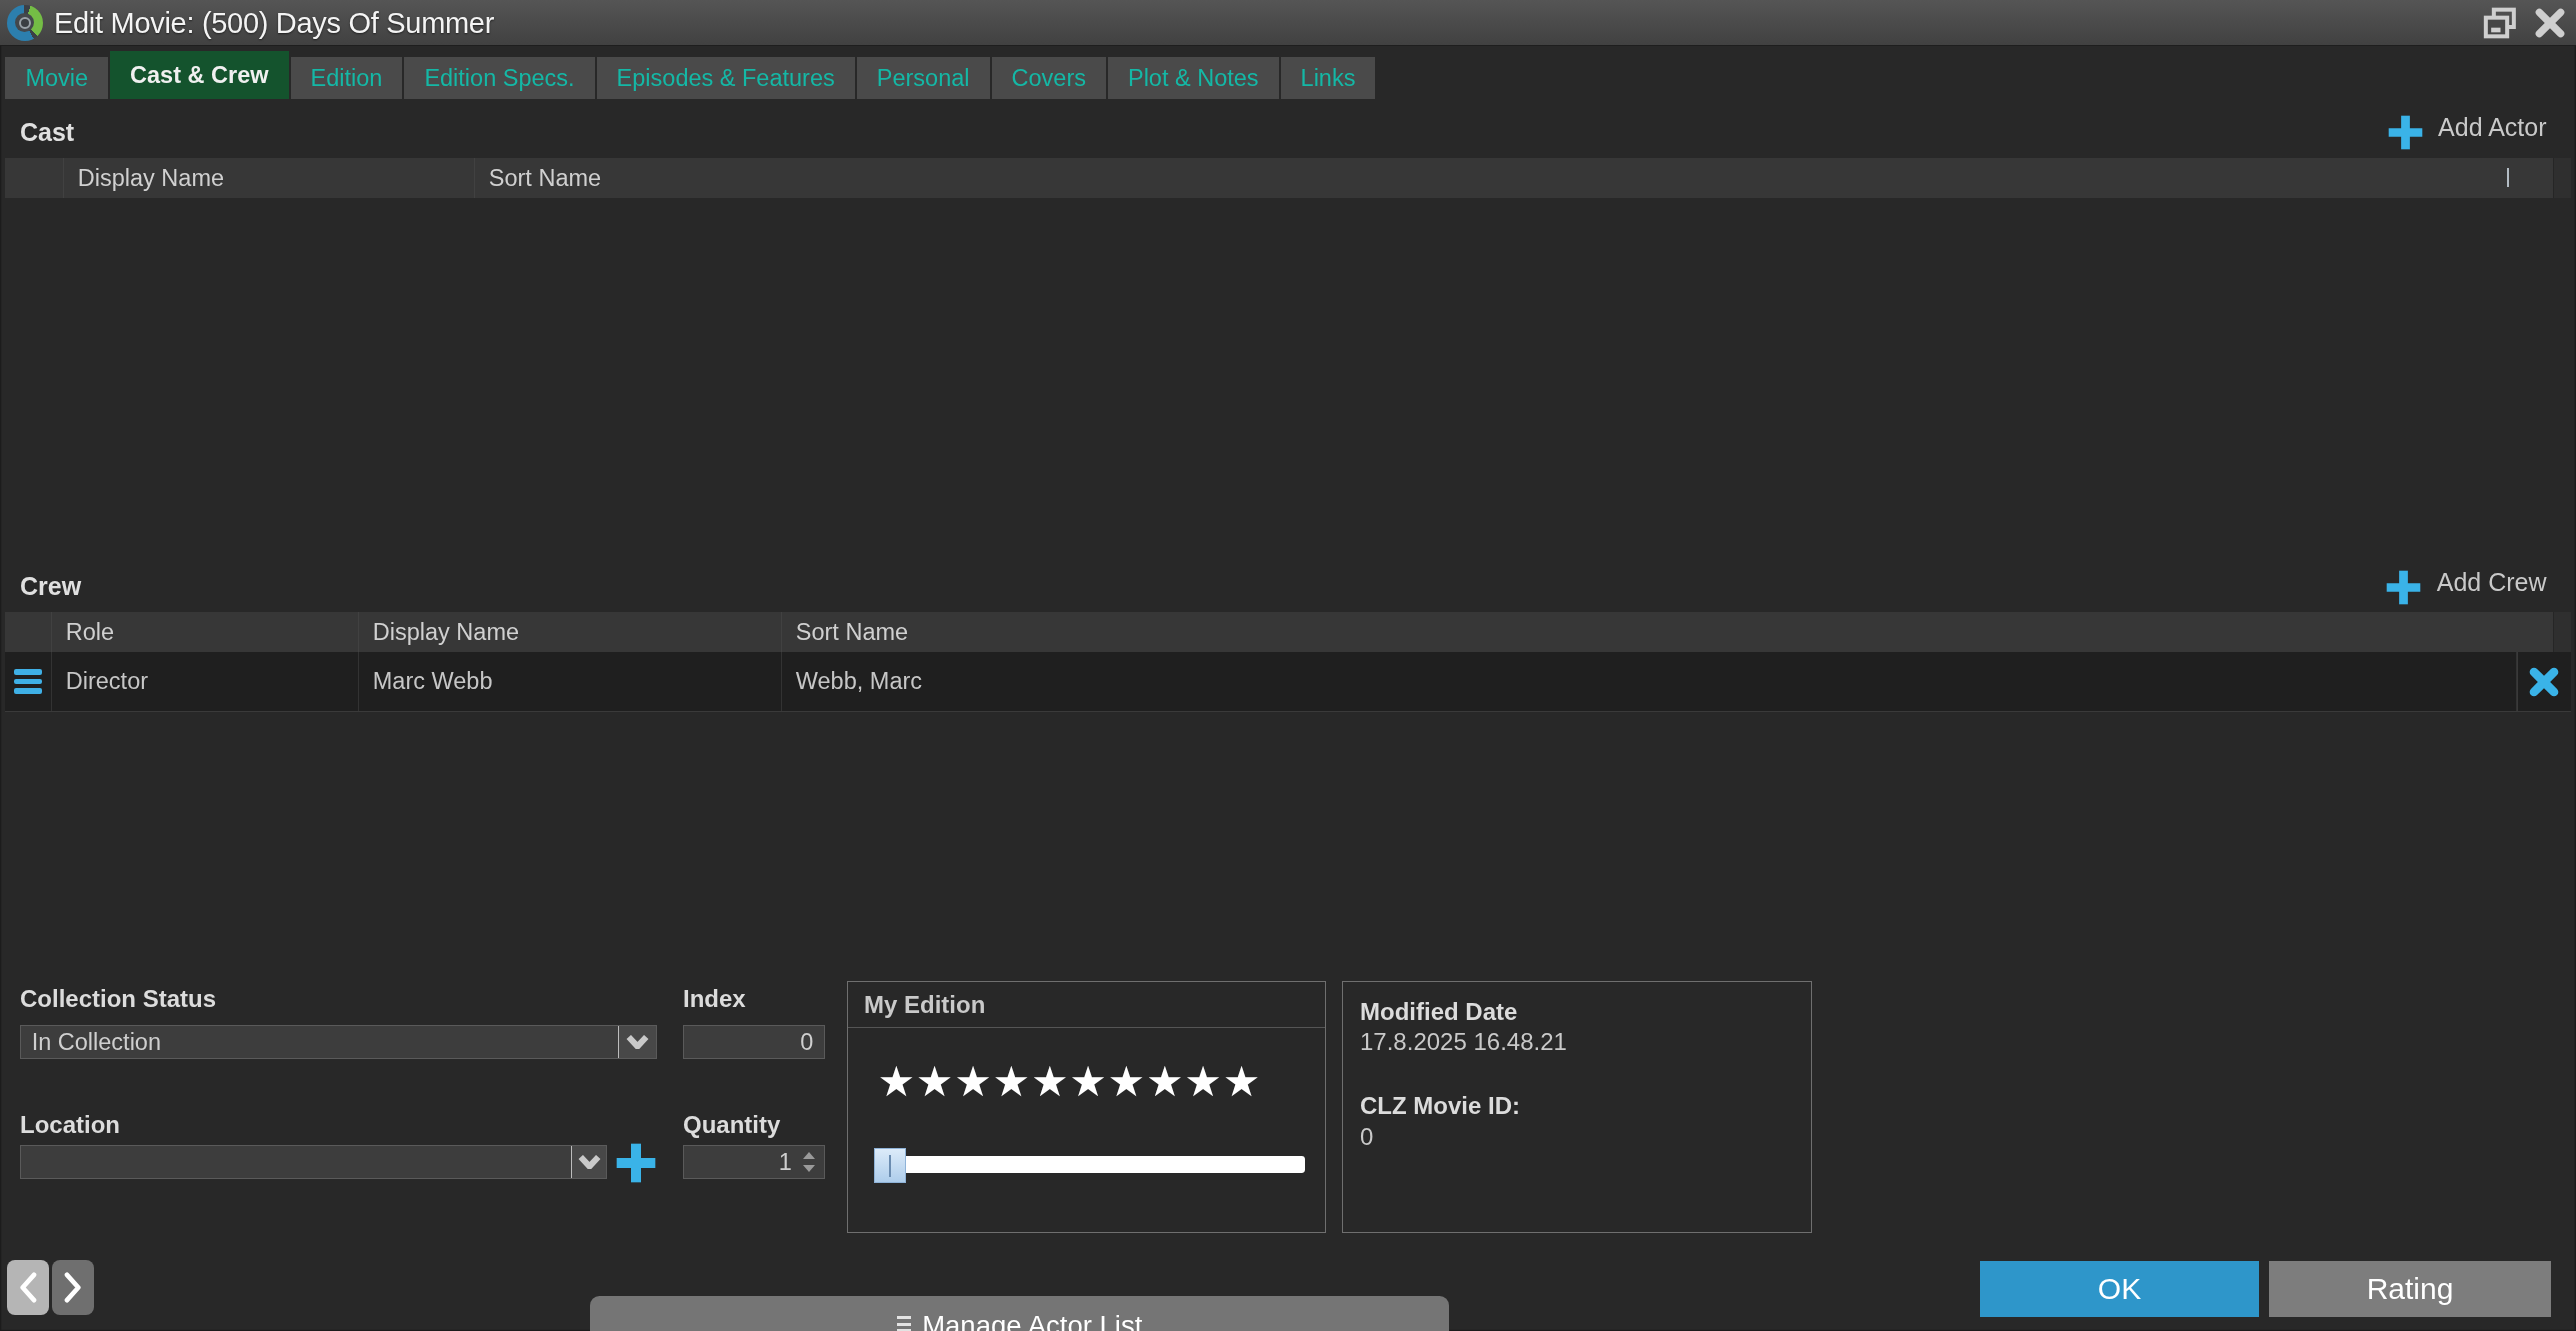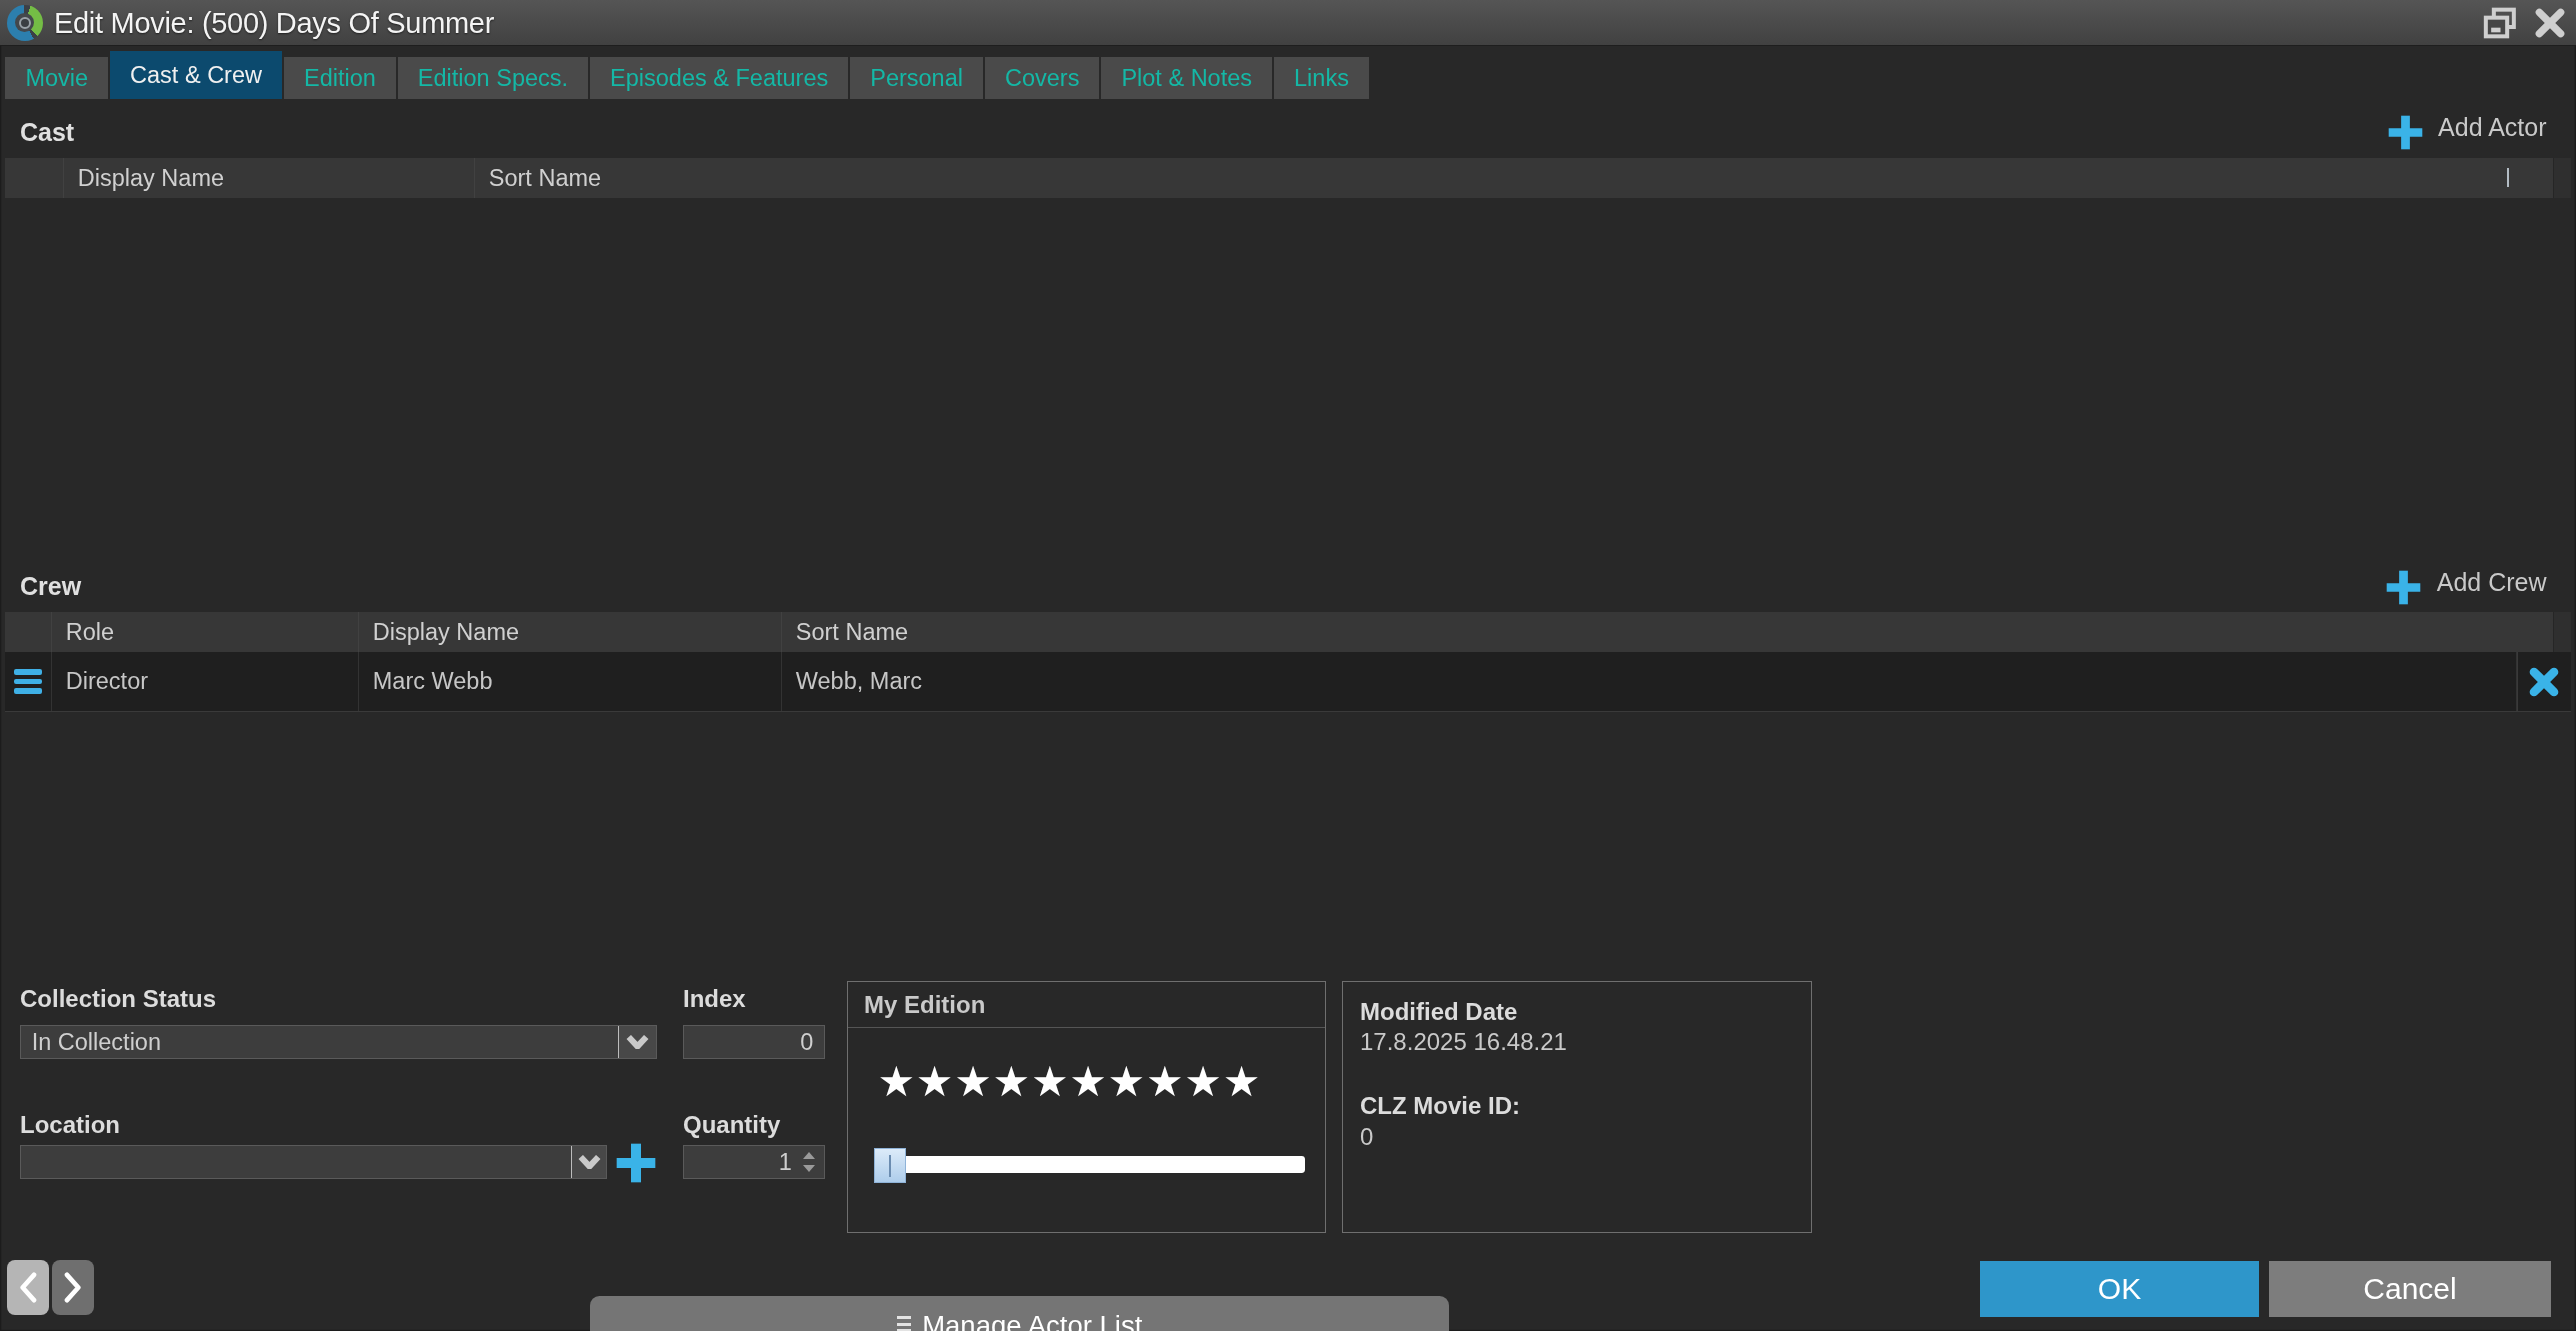--- a/index.html
+++ b/index.html
@@ -19,21 +19,21 @@
   .logo::before{content:"";position:absolute;left:8.7px;top:8.7px;width:19px;height:19px;border-radius:50%;background:#44484c;}
   .logo::after{content:"";position:absolute;left:12.7px;top:12.7px;width:8px;height:8px;border-radius:50%;border:2.7px solid #9aa2a8;background:#3a3e42;}
   .title{position:absolute;left:54px;top:0;height:46px;display:flex;align-items:center;
     font-size:29px;color:#f4f4f4;letter-spacing:-0.3px;text-shadow:0 1.3px 2px rgba(0,0,0,.55);}
   .winbtn{position:absolute;top:4px;width:42px;height:38px;display:flex;align-items:center;justify-content:center;cursor:default;}
   
   .tabbar{position:absolute;left:0;top:47px;width:2576px;height:52px;
     display:flex;align-items:flex-end;padding-left:5.4px;gap:2px;}
   .tab{height:42px;padding:0 20px;display:flex;align-items:center;background:#4a4a4a;
     color:#14b8a6;font-size:23.5px;white-space:nowrap;}
-  .tab.active{height:48px;background:#0c4a6e;color:#f0f0f0;}
+  .tab.active{height:48px;background:#14532d;color:#f0f0f0;font-weight:bold;}
   
   .seclabel{font-size:25px;font-weight:bold;color:#e0e0e0;}
   .addbtn{display:flex;align-items:flex-start;gap:13.4px;font-size:25px;color:#c9c9c9;cursor:pointer;}
   .theadrow{position:absolute;left:5.4px;right:5.4px;height:40px;background:#373737;display:flex;align-items:stretch;font-size:23.5px;color:#d0d0d0;}
   .thcell{display:flex;align-items:center;padding-left:13.4px;border-right:0.7px solid #414141;}
   .gutter{width:17.4px;background:#2f2f2f;border-left:0.7px solid #262626;position:relative;}
   .datarow{position:absolute;left:5.4px;right:5.4px;height:60px;background:#1f1f1f;display:flex;align-items:stretch;font-size:23.5px;color:#c6c6c6;border-bottom:1.3px solid #3a3a3a;}
   .tdcell{display:flex;align-items:center;padding-left:13.4px;border-right:0.7px solid #333;}
   .hamburger{display:flex;flex-direction:column;gap:4px;margin:auto;}
   .hamburger i{display:block;width:28px;height:5.4px;border-radius:2px;background:#3fb0e6;}
@@ -210,16 +210,16 @@
   <div class="navbtn" style="left:52px;background:#6f6f6f;">
     <svg width="20" height="31" viewBox="0 0 30 46">
       <polyline points="6,4 23,23 6,42" fill="none" stroke="#fff" stroke-width="7" stroke-linecap="round" stroke-linejoin="round"></polyline>
     </svg>
   </div>
   <div class="bigbtn" style="left:590px;top:1256px;width:859px;height:59px;background:#757575;border-radius:9.4px;font-size:27.5px;margin-top:40px;">
     <span class="manage-icon"></span>
     <span>Manage Actor List</span>
   </div>
   <div class="bigbtn" style="left:1980px;top:1261px;width:279px;height:56px;background:#2e96ca;font-size:30px;">OK</div>
-  <div class="bigbtn" style="left:2269px;top:1261px;width:282px;height:56px;background:#7d7d7d;font-size:30px;">Cancel</div>
+  <div class="bigbtn" style="left:2269px;top:1261px;width:282px;height:56px;background:#7d7d7d;font-size:30px;">Rating</div>
 
 </div>
 
 
 </body></html>

